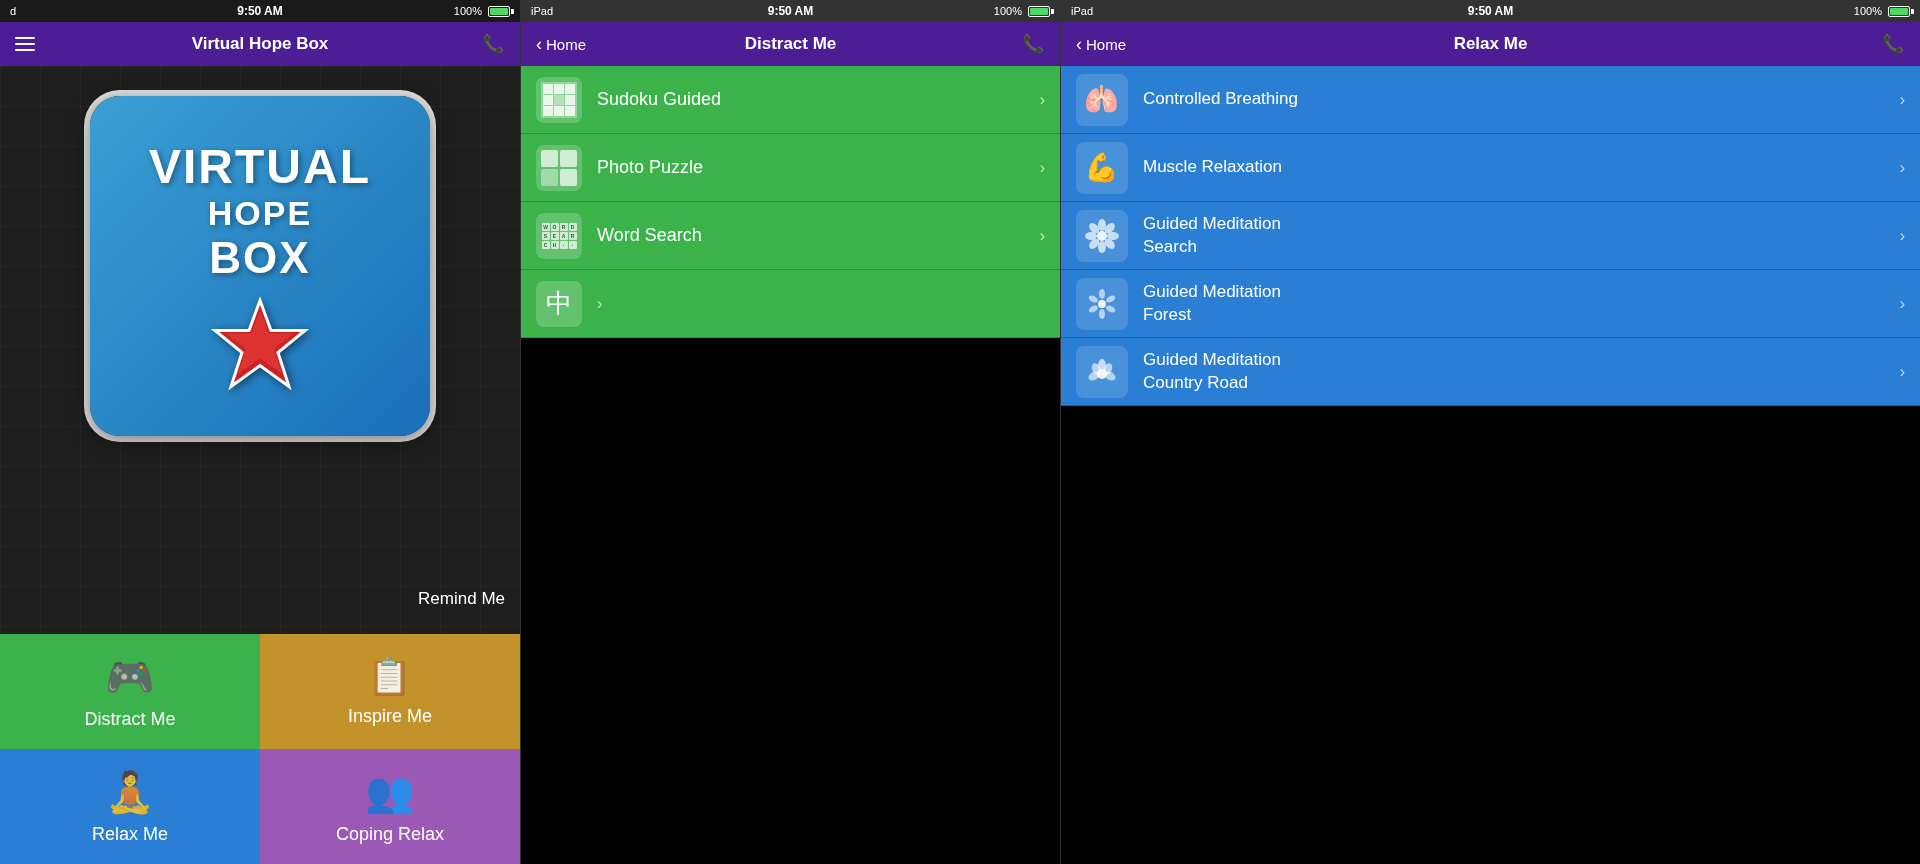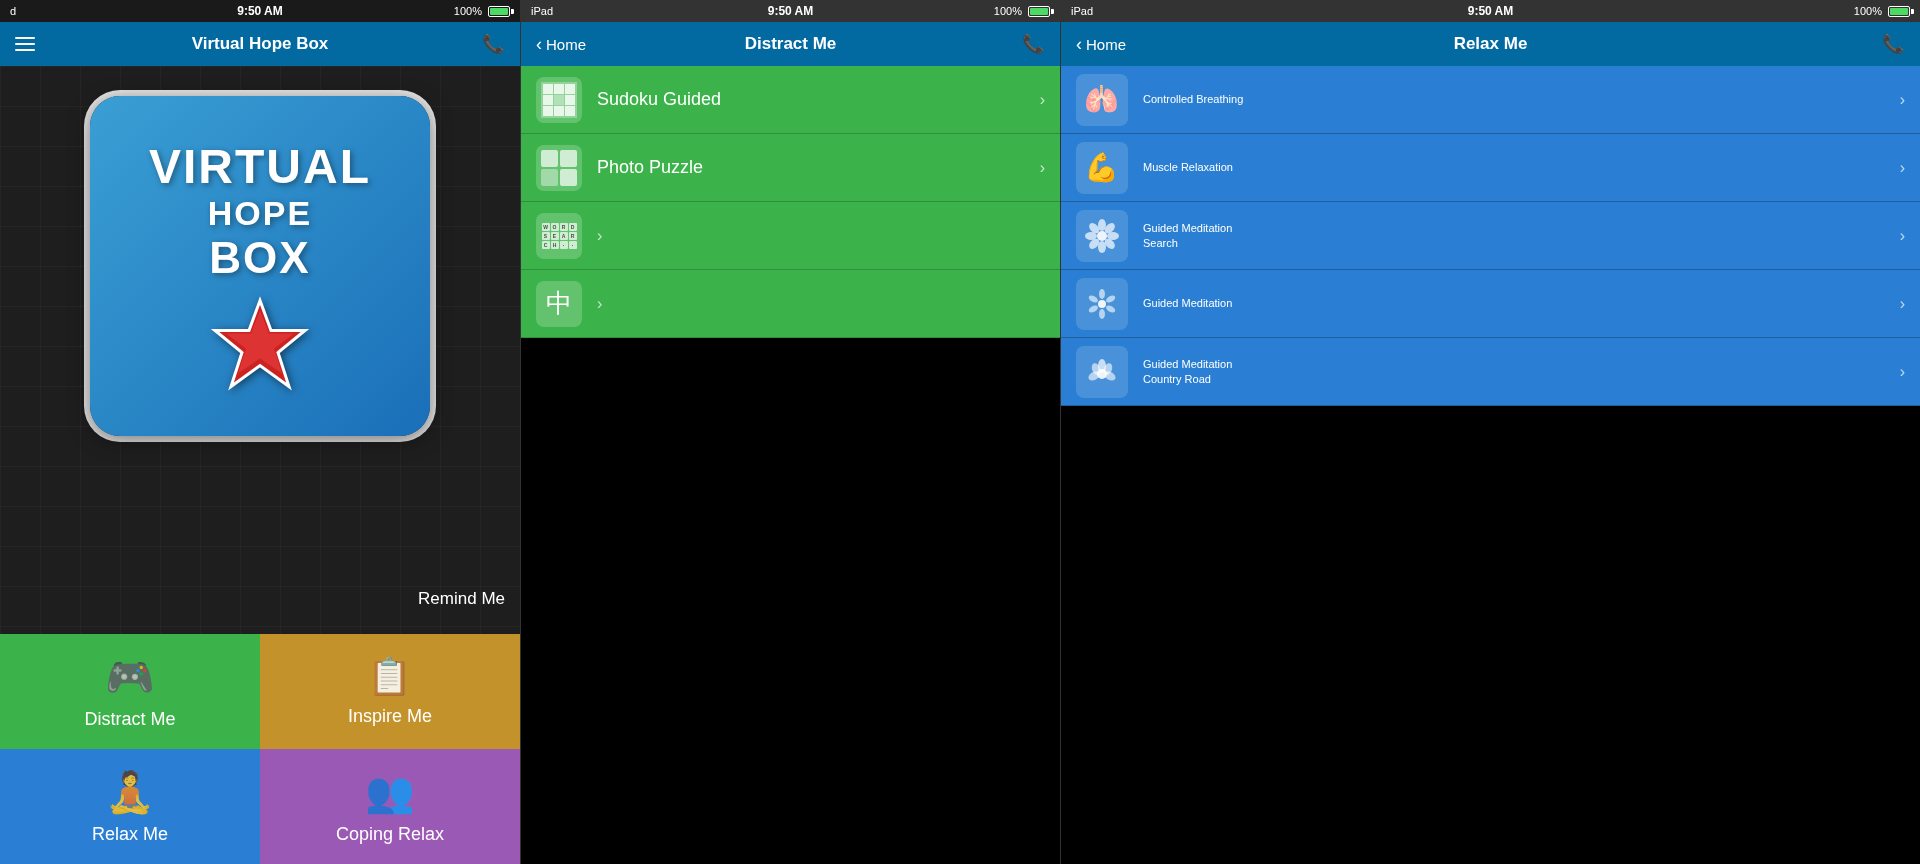--- a/index.html
+++ b/index.html
@@ -86,21 +86,21 @@
       width: 90%;
       background: #4cd964;
       border-radius: 1px;
     }
 
     
     .nav-bar {
       display: flex;
       align-items: center;
       justify-content: center;
-      background: #0369a1;
+      background: #4c1d95;
       height: 44px;
       padding: 0 15px;
       flex-shrink: 0;
       position: relative;
     }
     .nav-bar-title {
       color: #fff;
       font-size: 17px;
       font-weight: 600;
     }
@@ -282,21 +282,21 @@
       display: flex;
       align-items: center;
       justify-content: center;
       font-size: 26px;
       color: #fff;
       flex-shrink: 0;
     }
     .relax-item-text {
       flex: 1;
       color: #fff;
-      font-size: 11px;
+      font-size: 17px;
       font-weight: 500;
       line-height: 1.3;
     }
     .relax-item-chevron {
       color: rgba(255,255,255,0.7);
       font-size: 16px;
     }
 
     
     .star-svg {
@@ -505,20 +505,21 @@
           <div class="ws-cell">S</div>
             <div class="ws-cell">E</div>
             <div class="ws-cell">A</div>
             <div class="ws-cell">R</div>
           <div class="ws-cell">C</div>
             <div class="ws-cell">H</div>
             <div class="ws-cell">·</div>
             <div class="ws-cell">·</div>
         </div>
       </div>
+      <span class="menu-item-text">Word Search</span>
       <span class="menu-item-chevron">›</span>
     </div>
 
     <div class="menu-item">
       <div class="menu-item-icon">
         <span style="font-size:26px;color:#fff;">中</span>
       </div>
       <span class="menu-item-chevron">›</span>
     </div>
 
@@ -594,20 +595,21 @@
           <ellipse cx="18" cy="8" rx="3" ry="5" fill="rgba(255,255,255,0.6)" transform="rotate(0 18 18)"></ellipse>
           <ellipse cx="18" cy="8" rx="3" ry="5" fill="rgba(255,255,255,0.6)" transform="rotate(60 18 18)"></ellipse>
           <ellipse cx="18" cy="8" rx="3" ry="5" fill="rgba(255,255,255,0.6)" transform="rotate(120 18 18)"></ellipse>
           <ellipse cx="18" cy="8" rx="3" ry="5" fill="rgba(255,255,255,0.6)" transform="rotate(180 18 18)"></ellipse>
           <ellipse cx="18" cy="8" rx="3" ry="5" fill="rgba(255,255,255,0.6)" transform="rotate(240 18 18)"></ellipse>
           <ellipse cx="18" cy="8" rx="3" ry="5" fill="rgba(255,255,255,0.6)" transform="rotate(300 18 18)"></ellipse>
         </svg>
       </div>
       <div class="relax-item-text">
         <div>Guided Meditation</div>
+        <div>Forest</div>
       </div>
       <span class="relax-item-chevron">›</span>
     </div>
 
     <div class="relax-menu-item">
       <div class="relax-item-icon">
         <svg width="36" height="36" viewBox="0 0 36 36">
           <circle cx="18" cy="20" r="5" fill="rgba(255,255,255,0.9)"></circle>
           <ellipse cx="10" cy="22" rx="6" ry="4" fill="rgba(255,255,255,0.6)" transform="rotate(-30 10 22)"></ellipse>
           <ellipse cx="26" cy="22" rx="6" ry="4" fill="rgba(255,255,255,0.6)" transform="rotate(30 26 22)"></ellipse>

